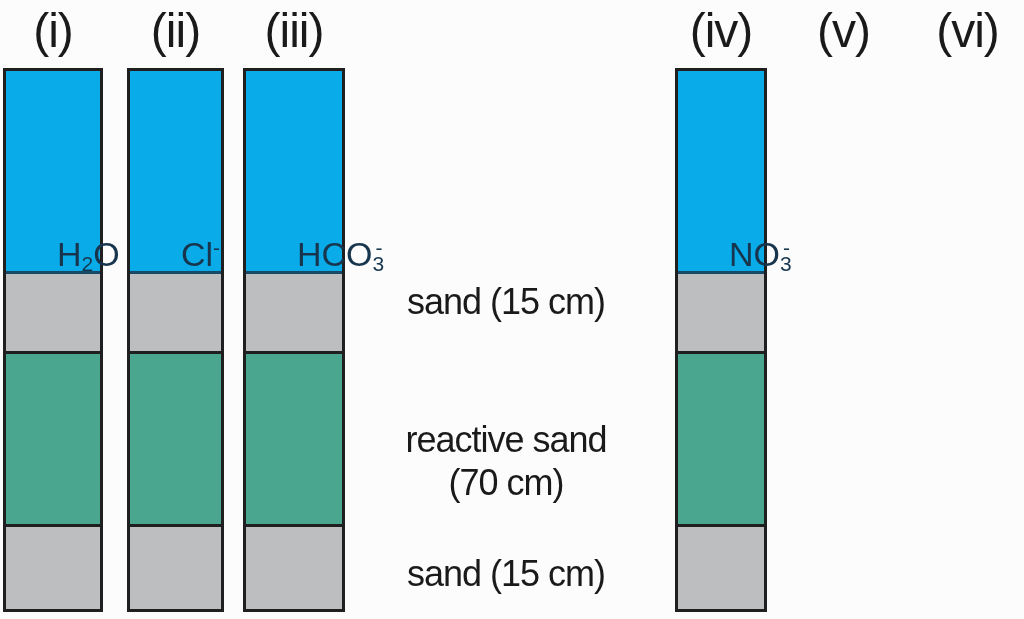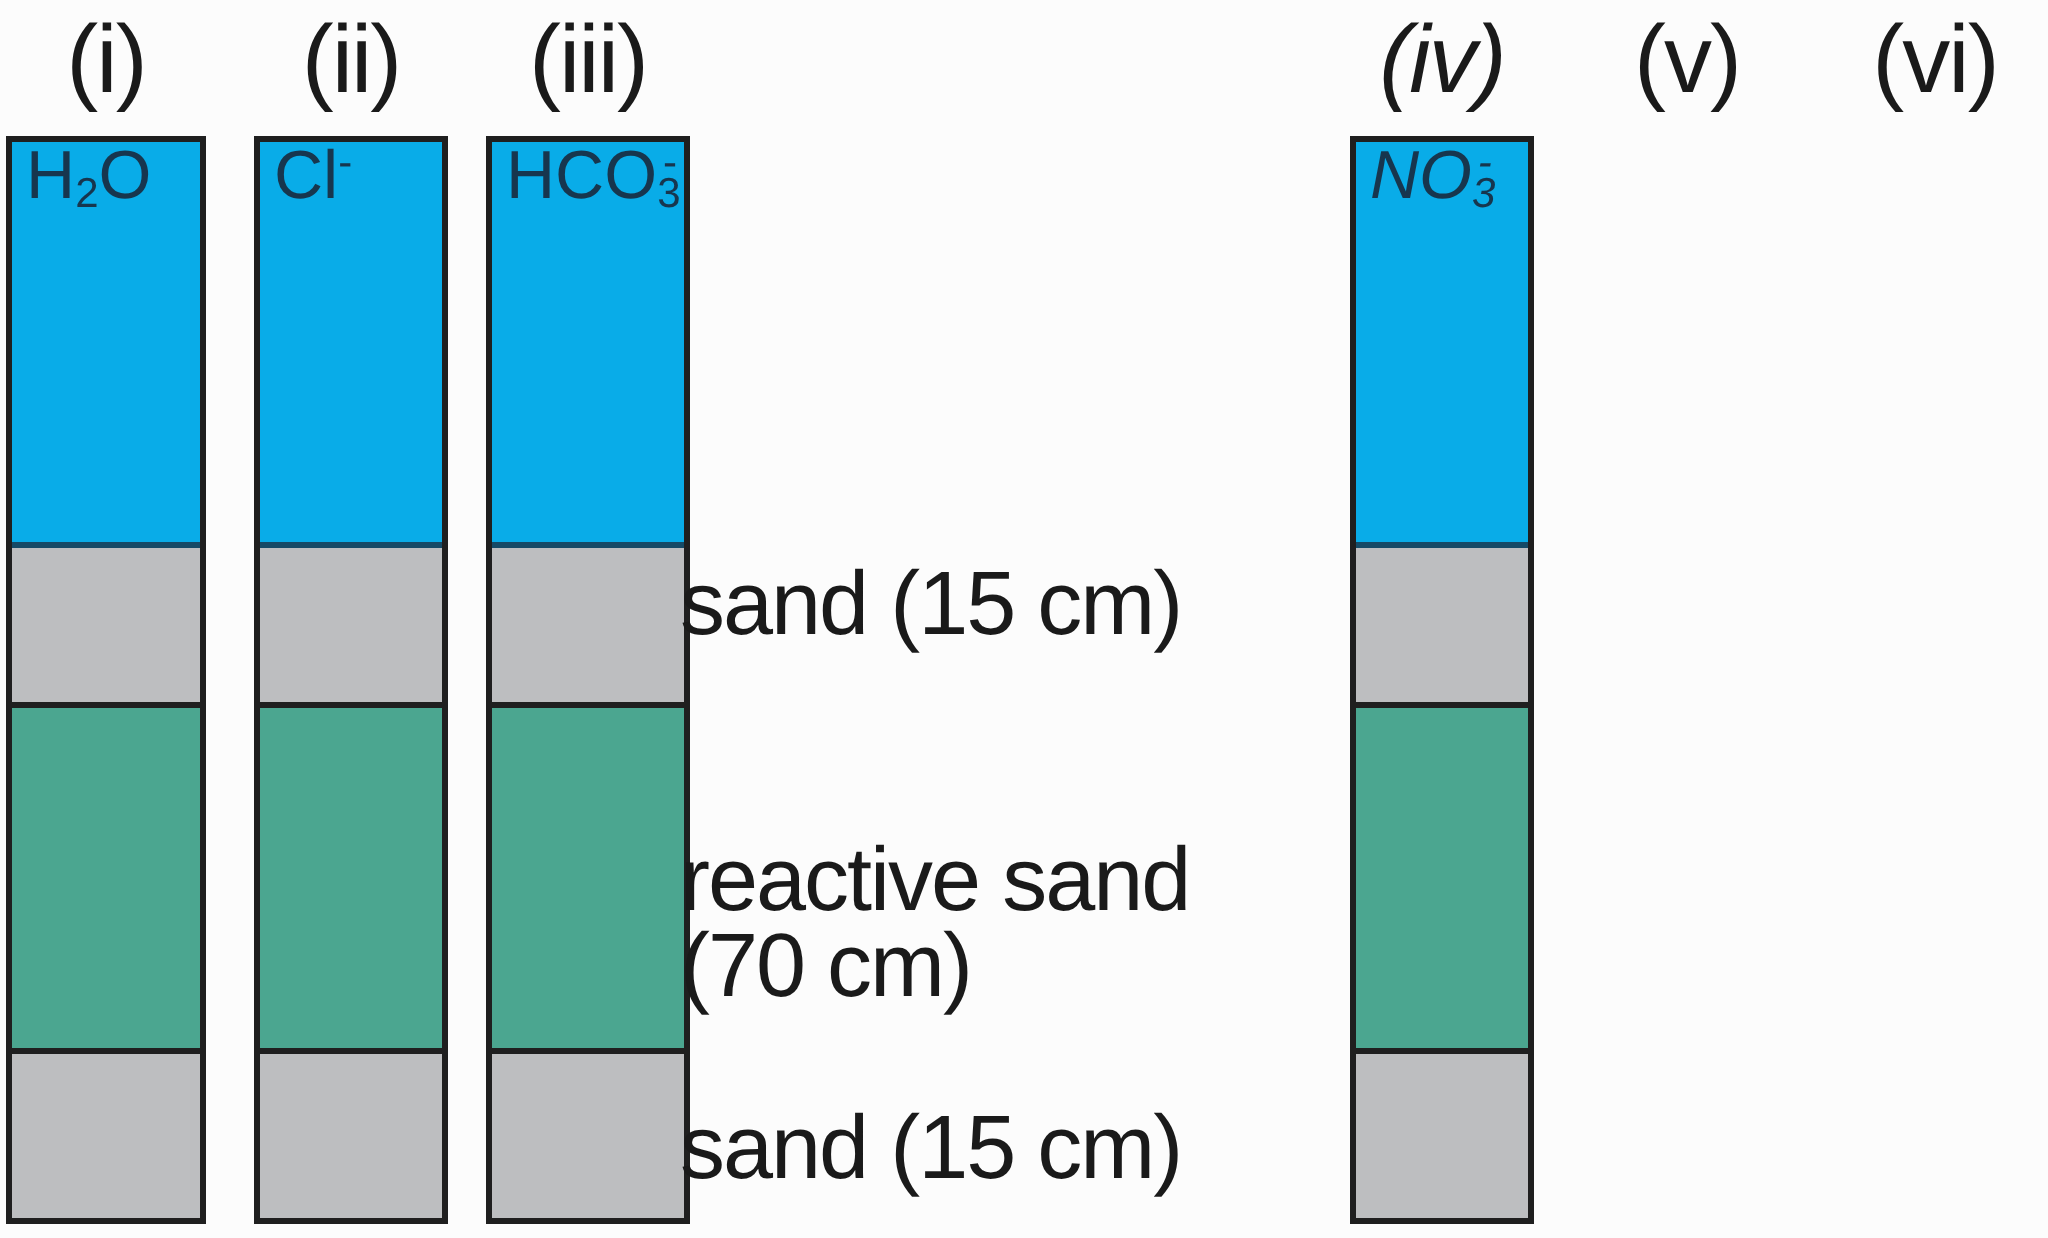--- a/index.html
+++ b/index.html
@@ -47,21 +47,22 @@
     border: 3px solid var(--c-border, #1f1f1f);
     display: flex;
     flex-direction: column;
     background: var(--c-sand, #bdbec0);
   }
   .layer { box-sizing: border-box; }
   .layer.water {
     height: 200px;
     background: var(--c-water, #09ace8);
     display: flex;
-    align-items: flex-start;
+    align-items: flex-end;
+    padding-left: 44px;
   }
   .layer.sand-top {
     height: 80px;
     background: var(--c-sand, #bdbec0);
     border-top: 3px solid var(--c-water-border, #164a66);
   }
   .layer.reactive {
     height: 173px;
     background: var(--c-reactive, #4ba690);
     border-top: 3px solid var(--c-border, #1f1f1f);
@@ -84,21 +85,22 @@
     line-height: 0;
   }
   .formula sub { vertical-align: -0.22em; }
   .formula sup { vertical-align: 0.52em; }
   .formula sub + sup { margin-left: -0.42em; }
   
   .annot {
     position: absolute;
     left: 340px;
     width: 332px;
-    font-size: 45px;
+    text-align: center;
+    font-size: 36px;
     line-height: 46px;
     letter-spacing: -1px;
     color: var(--c-label, #1a1a1a);
     white-space: nowrap;
   }
   .annot.sand-top-label   { top: 279px; }
   .annot.reactive-label-1 { top: 417px; }
   .annot.reactive-label-2 { top: 460px; }
   .annot.sand-bottom-label{ top: 551px; }
 </style>
@@ -137,21 +139,21 @@
     <div class="stack">
       <div class="layer water">
         <span class="formula"><span>HCO</span><sub>3</sub><sup>-</sup></span>
       </div>
       <div class="layer sand-top"></div>
       <div class="layer reactive"></div>
       <div class="layer sand-bottom"></div>
     </div>
   </div>
 
-  <div class="column" style="left: 675px; width: 92px; font-style: italic;">
+  <div class="column" style="left: 675px; width: 92px;">
     <div class="numeral">(iv)</div>
     <div class="stack">
       <div class="layer water">
         <span class="formula"><span>NO</span><sub>3</sub><sup>-</sup></span>
       </div>
       <div class="layer sand-top"></div>
       <div class="layer reactive"></div>
       <div class="layer sand-bottom"></div>
     </div>
   </div>

